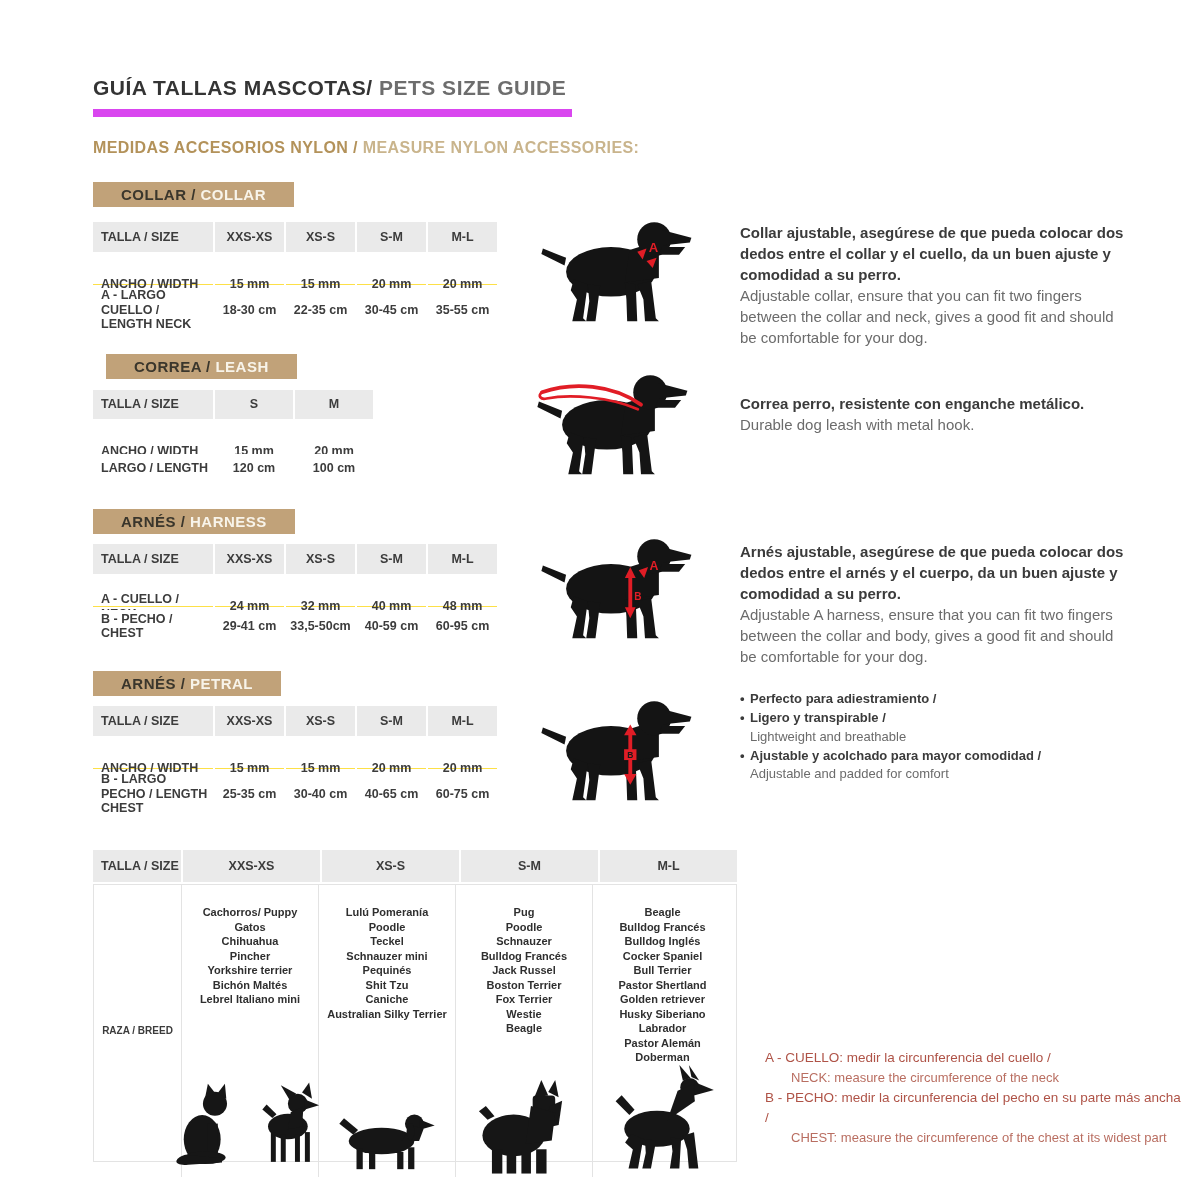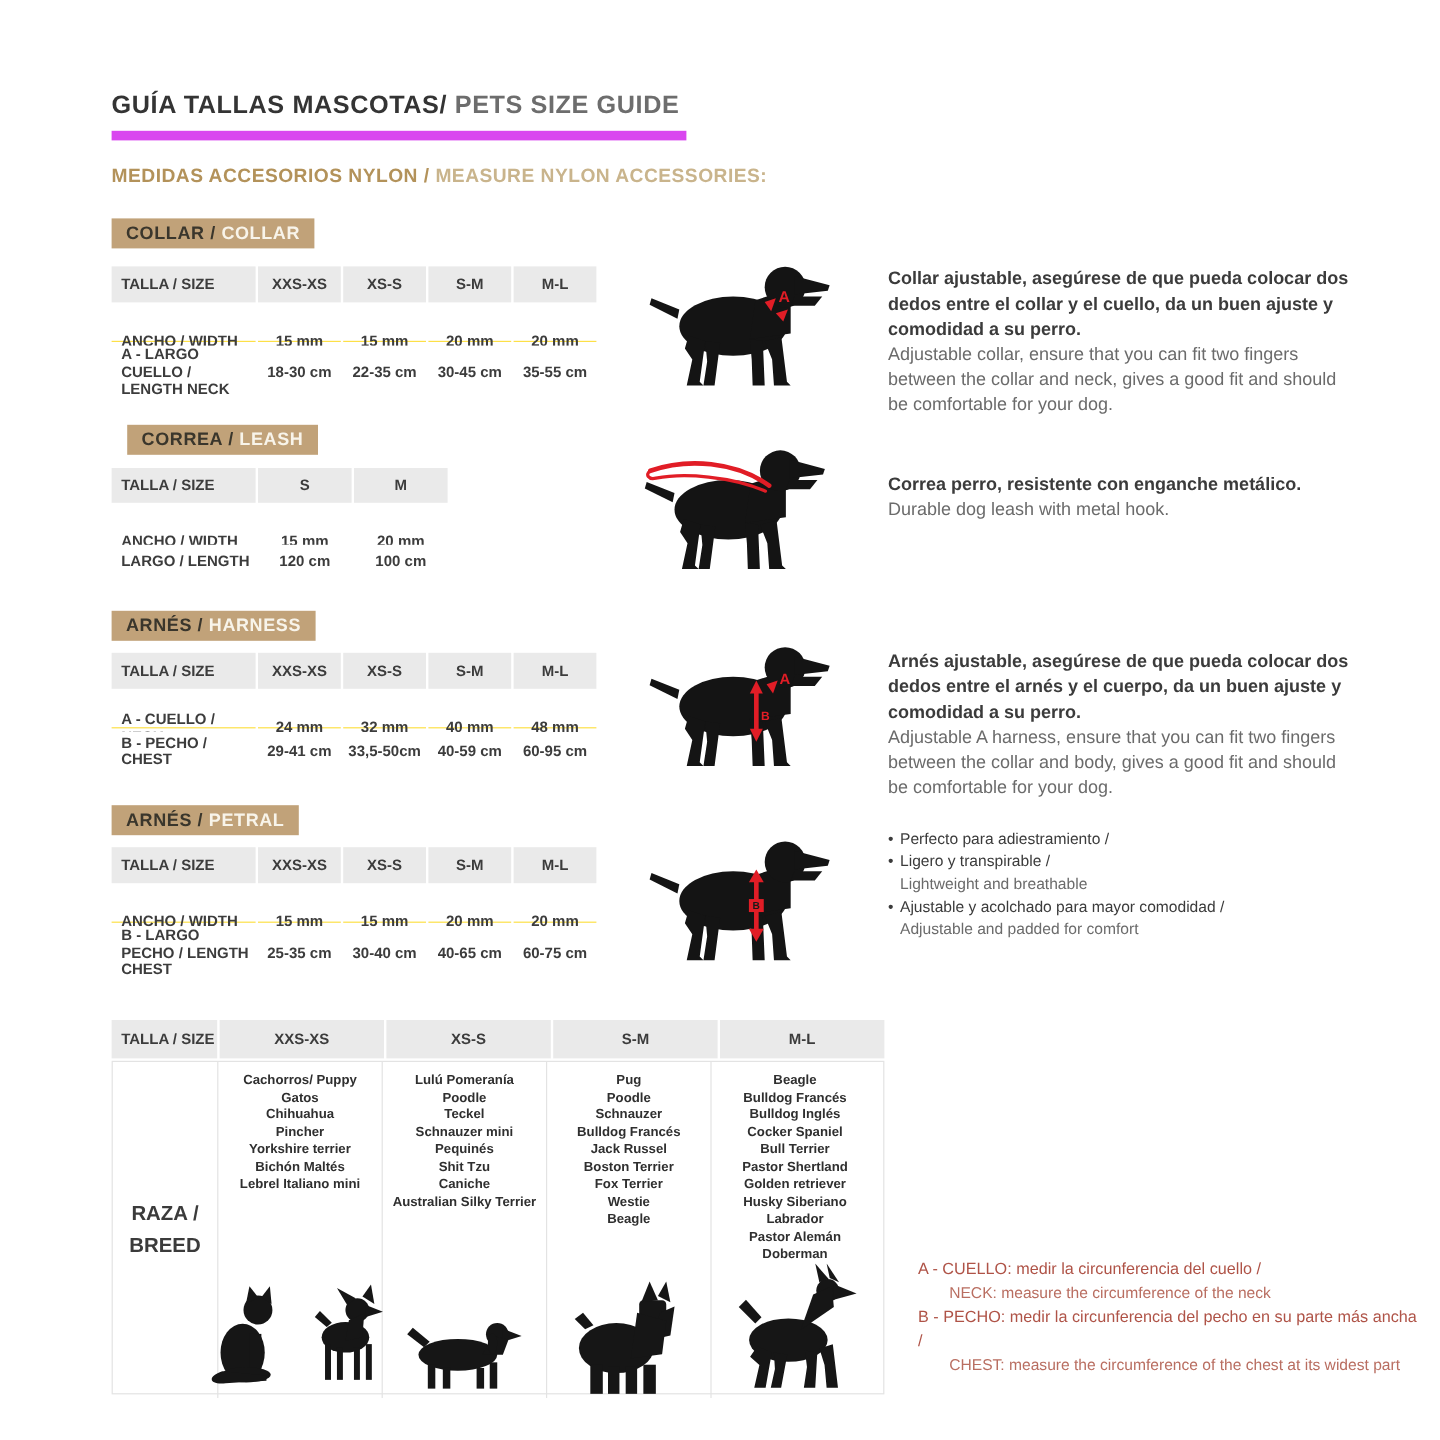--- a/index.html
+++ b/index.html
@@ -10,59 +10,59 @@
   .title{position:absolute;left:93px;top:76px;font-size:21px;font-weight:bold;
          letter-spacing:.5px;border-bottom:8px solid #d946ef;padding:0 6px 9px 0;}
   .title .es{color:#343434;}
   .title .en{color:#6d6d6d;font-weight:bold;}
   .subtitle{position:absolute;left:93px;top:139px;font-size:16px;font-weight:bold;letter-spacing:.4px;}
   .subtitle .es{color:#b3925a;}
   .subtitle .en{color:#c9b48c;}
 
   
   .badge{position:absolute;height:25px;line-height:25px;background:#c1a279;
-         padding:0 12px;font-size:15px;font-weight:bold;letter-spacing:.5px;}
+         padding:0 28px;font-size:15px;font-weight:bold;letter-spacing:.5px;}
   .badge .es{color:#3a362c;}
   .badge .en{color:#f8f4ea;}
 
   
   .tbl{position:absolute;display:grid;gap:3px 2px;}
   .tbl .cell{display:flex;align-items:center;justify-content:center;text-align:center;
              font-size:12.5px;font-weight:bold;color:#3c3c3c;line-height:1.15;}
   .tbl .lbl{justify-content:flex-start;text-align:left;padding-left:8px;padding-right:4px;}
   .r-hdr{background:#eaeaea;}
   .r-mid{background:#fde047;margin-top:29px;}
   .r-lite{background:#ffffff;}
 
   
   .desc{position:absolute;width:390px;font-size:15px;line-height:1.4;}
   .desc .es{font-weight:bold;color:#3b3b3b;}
   .desc .en{color:#6b6b6b;}
 
   .bullets{position:absolute;width:400px;font-size:13px;line-height:1.45;}
-  .bullets .b-es{font-weight:normal;color:#3b3b3b;padding-left:10px;position:relative;}
+  .bullets .b-es{font-weight:bold;color:#3b3b3b;padding-left:10px;position:relative;}
   .bullets .b-es::before{content:"\2022";position:absolute;left:0;top:0;color:#3b3b3b;}
   .bullets .b-en{color:#6b6b6b;padding-left:10px;}
 
   
   .dog{position:absolute;}
 
   
   .breed-hdr{position:absolute;left:93px;top:850px;display:grid;
              grid-template-columns:88px 137px 137px 137px 137px;gap:0 2px;}
   .breed-hdr .cell{height:32px;display:flex;align-items:center;justify-content:center;
                    background:#eaeaea;font-size:12.5px;font-weight:bold;color:#3c3c3c;}
   .breed-hdr .lbl{justify-content:flex-start;padding-left:8px;}
   .breed-body{position:absolute;left:93px;top:884px;width:644px;height:278px;
               display:grid;grid-template-columns:88px 137px 137px 137px 139px;
               border:1px solid #e3e3e3;box-sizing:border-box;}
   .bcell{border-right:1px solid #e3e3e3;display:flex;flex-direction:column;align-items:center;box-sizing:border-box;}
   .bcell:last-child{border-right:none;}
-  .raza{justify-content:center;font-size:17px;font-weight:bold;text-align:center;line-height:1.5;}
-  .breed-list{margin-top:8px;font-size:11px;font-weight:bold;color:#2f2f2f;
+  .raza{justify-content:center;font-size:10px;font-weight:bold;text-align:center;line-height:1.5;}
+  .breed-list{margin-top:20px;font-size:11px;font-weight:bold;color:#2f2f2f;
               text-align:center;line-height:14.5px;}
   .sil{margin-top:auto;display:flex;align-items:flex-end;justify-content:center;gap:2px;padding-bottom:0;}
 
   
   .notes{position:absolute;left:765px;top:1048px;width:420px;font-size:13.5px;line-height:1.5;}
   .notes .n-es{font-weight:normal;color:#af5347;}
   .notes .n-en{color:#b96e61;padding-left:26px;font-size:13px;}
 </style>
 </head>
 <body>

